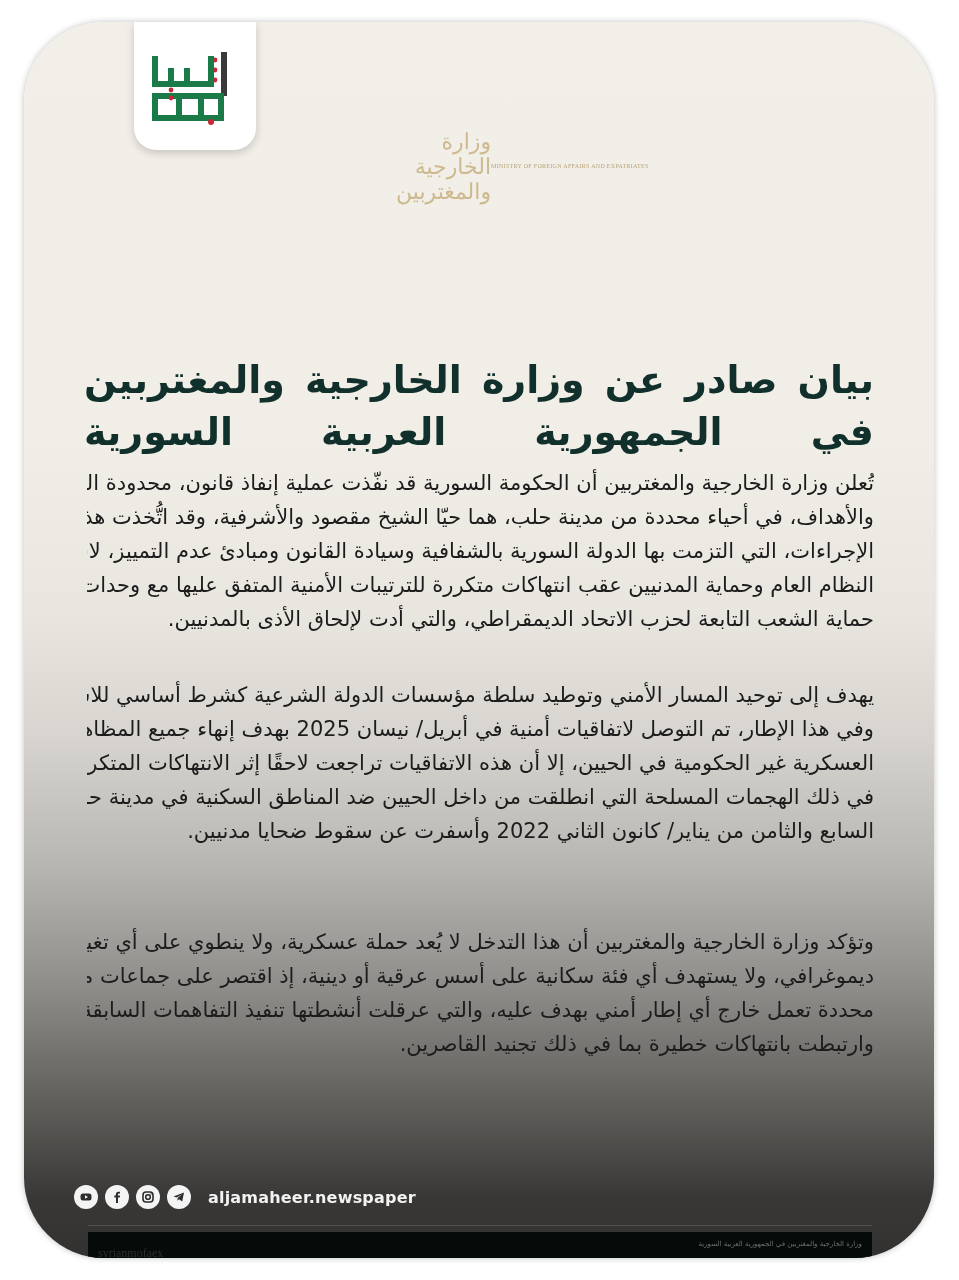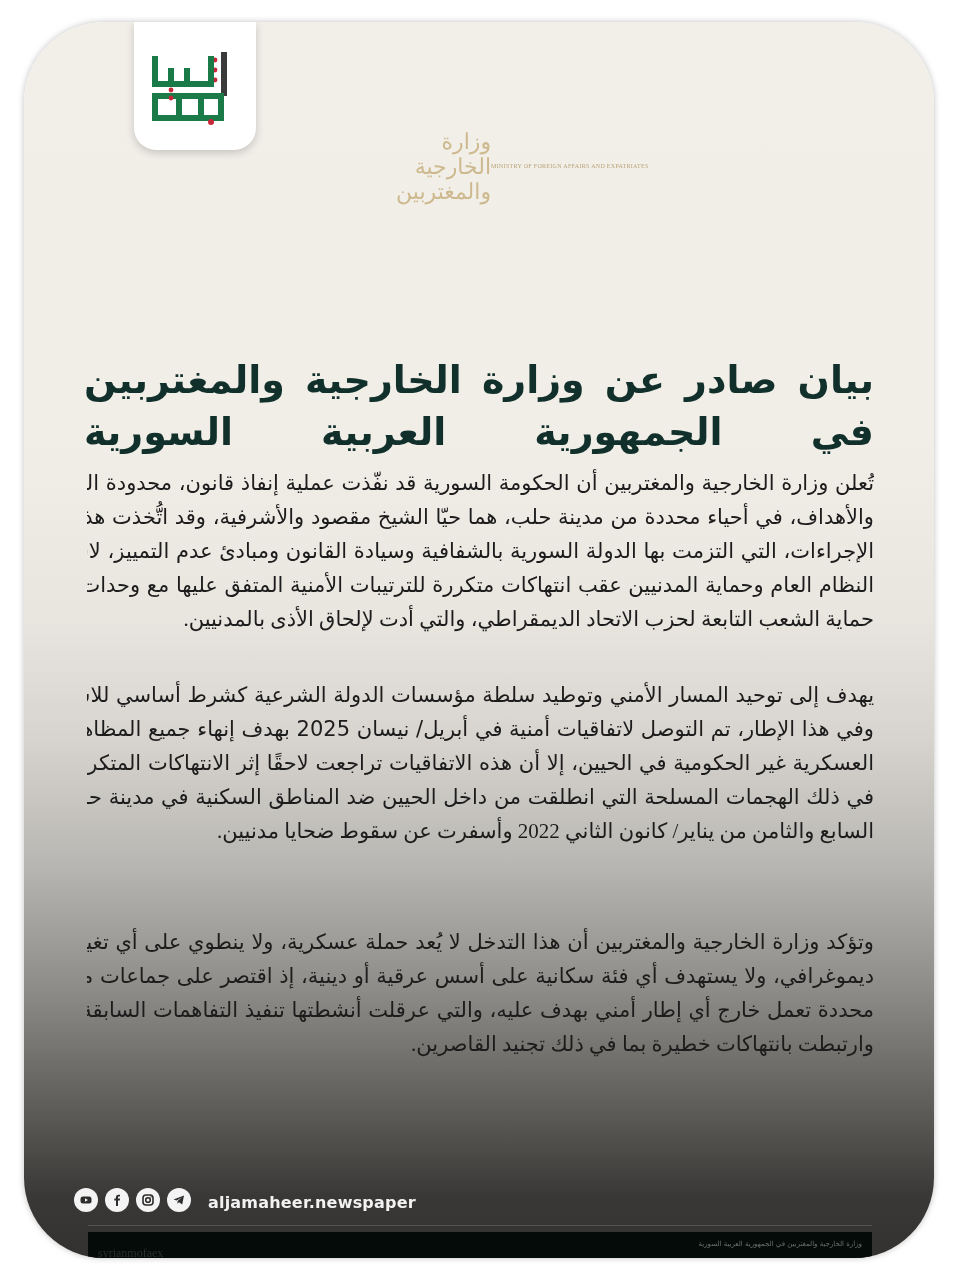--- a/index.html
+++ b/index.html
@@ -39,23 +39,23 @@
   .body {
     position:absolute; left:43px; right:60px; direction:rtl;
     color:#1c1c1c; font-family:"DejaVu Sans", sans-serif; font-size:21px; line-height:34px;
     text-align:justify;
     margin-left:20px;
   }
   .p1 { top:444px; }
   .p2 { top:656px; }
   .p3 { top:903px; }
   .body div { text-align:justify; text-align-last:justify; white-space:nowrap; overflow:hidden; }
-  .body div.last { text-align-last:right;font-family:Liberation Serif, serif; }
+  .body div.last { text-align-last:right; }
   .footer {
-    position:absolute; left:50px; top:1160px; height:30px; display:flex; align-items:flex-end; gap:7px;
+    position:absolute; left:50px; top:1160px; height:30px; display:flex; align-items:center; gap:7px;
   }
   .social {
     width:24px; height:24px; border-radius:50%; background:#f4f4f4; display:flex; align-items:center; justify-content:center;
   }
   .social svg { width:14px; height:14px; }
   .handle {
     color:#f2f2f2; font-family:"DejaVu Sans", sans-serif; font-weight:bold; font-size:16px; margin-left:10px; letter-spacing:0.2px;
   }
   .footer-rule {
     position:absolute; left:64px; right:62px; top:1203px; height:1px; background:#55524f;

